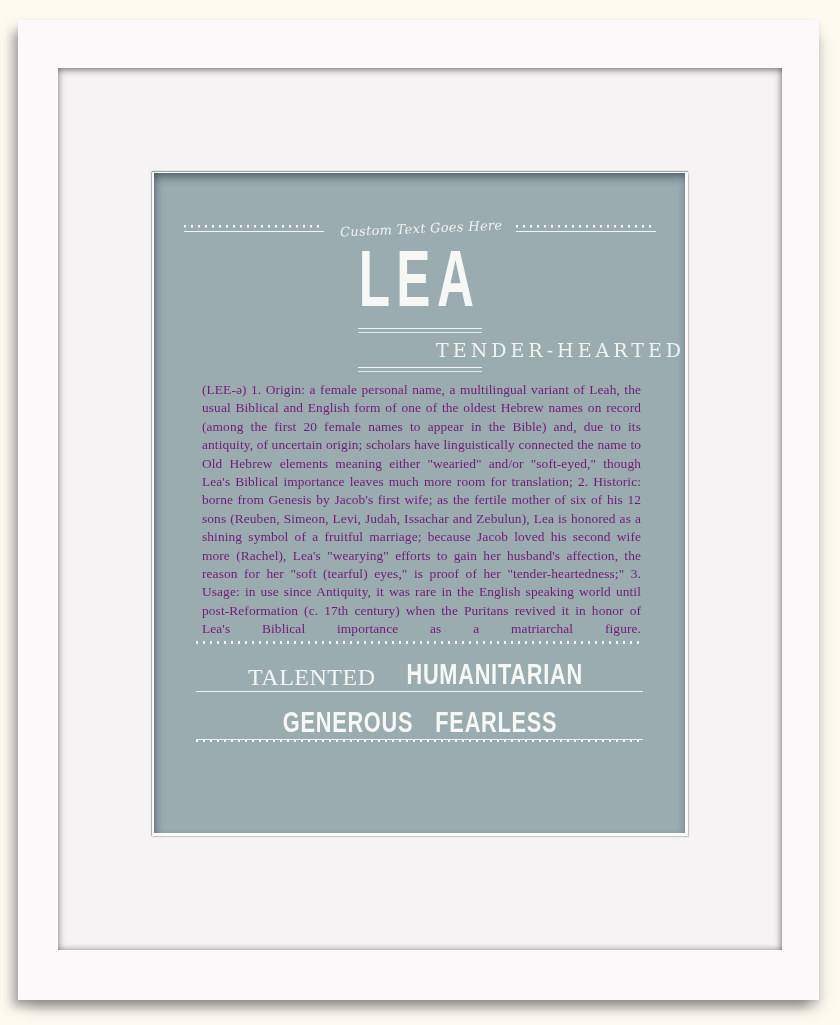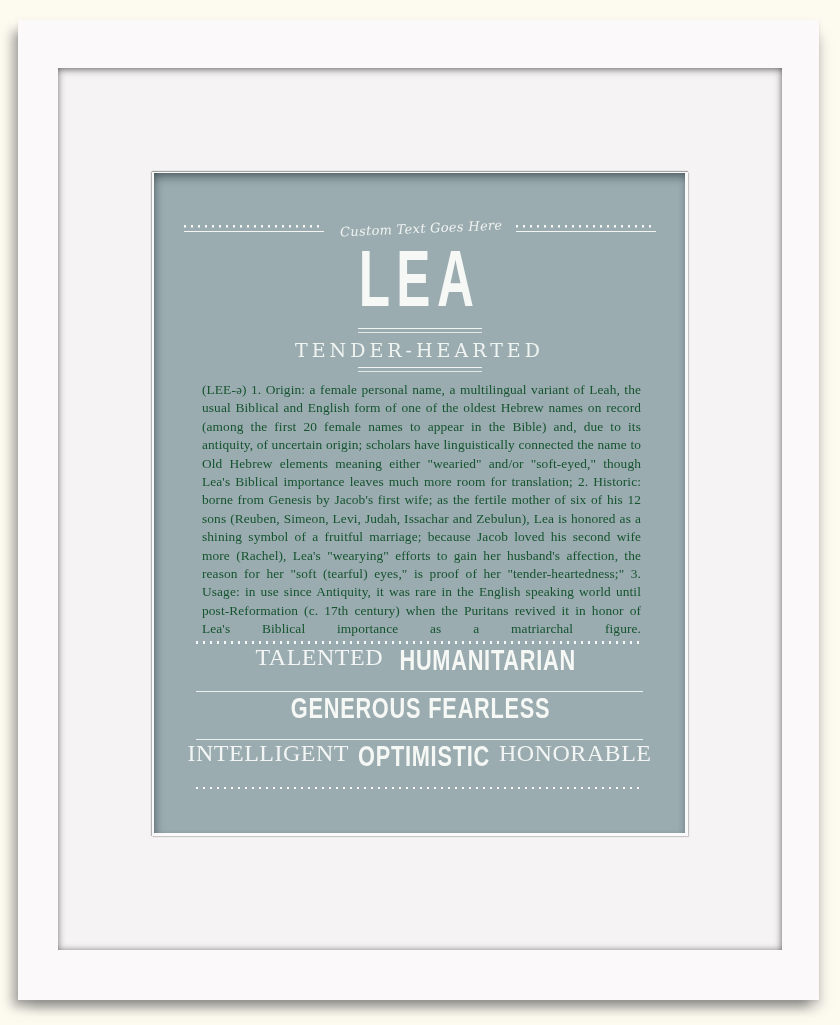--- a/index.html
+++ b/index.html
@@ -49,36 +49,36 @@
           font-family:"Liberation Sans", sans-serif; font-weight:bold;
           font-size:80px; line-height:80px; letter-spacing:10px;
           transform:scaleX(.64); color:#f6f8f5; white-space:nowrap; }
 
   .double-rule { position:absolute; left:50%; width:124px; margin-left:-62px; height:4.5px;
                  border-top:1.5px solid rgba(250,252,250,.92);
                  border-bottom:1px solid rgba(250,252,250,.75); }
   .rule-1 { top:155px; }
   .rule-2 { top:194px; }
 
-  .meaning { position:absolute; top:165px; left:0; right:0; text-align:center;
+  .meaning { position:absolute; top:165px; left:0; right:0; text-align:right;
              font-family:"DejaVu Serif", serif; font-size:19px; line-height:24px;
              letter-spacing:4px; color:#f0f4f1; white-space:nowrap; }
 
   
   .description { position:absolute; top:208px; left:48px; right:44px;
                  font-family:"Liberation Serif", serif; font-size:13.4px;
                  line-height:18.4px; letter-spacing:.1px;
-                 text-align:justify; text-align-last:justify; color:#14532d; }
+                 text-align:justify; text-align-last:justify; color:#701a75; }
 
   
   .traits { position:absolute; top:468px; left:42px; right:42px; }
   .dot-rule { height:2.5px;
         background:repeating-linear-gradient(to right, rgba(252,253,252,.95) 0 2px, transparent 2px 7px); }
-  .trait-row { height:47px; display:flex; align-items:flex-start; justify-content:center;
-               gap:9px; white-space:nowrap; }
+  .trait-row { height:47px; display:flex; align-items:flex-end; justify-content:center;
+               gap:24px; white-space:nowrap; }
   .trait-divider { border-top:1px solid rgba(250,252,250,.85); height:0; }
   .w-slab { font-family:"Liberation Serif", serif; font-size:24px; letter-spacing:.5px;
             color:#f2f5f3; }
   .w-sans { font-family:"Liberation Sans", sans-serif; font-weight:bold; font-size:29px;
             display:inline-block; transform:scaleX(.75); margin:0 -22px; letter-spacing:1px;
             color:#f6f8f5; }
 </style>
 </head>
 <body>
 
@@ -112,25 +112,20 @@
 
             <div class="trait-divider"></div>
 
             <div class="trait-row">
               <span class="w-sans">GENEROUS</span>
               <span class="w-sans">FEARLESS</span>
             </div>
 
             <div class="trait-divider"></div>
 
-            <div class="trait-row">
-              <span class="w-slab">INTELLIGENT</span>
-              <span class="w-sans">OPTIMISTIC</span>
-              <span class="w-slab">HONORABLE</span>
-            </div>
 
             <div class="dot-rule"></div>
           </div>
 
         </div>
       </div>
     </div>
   </div>
 </div>
 

